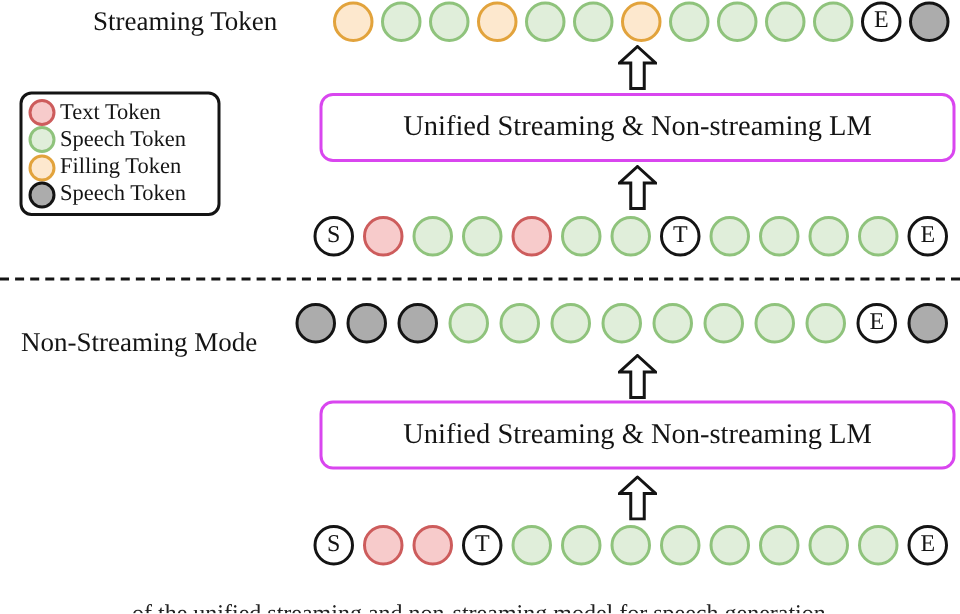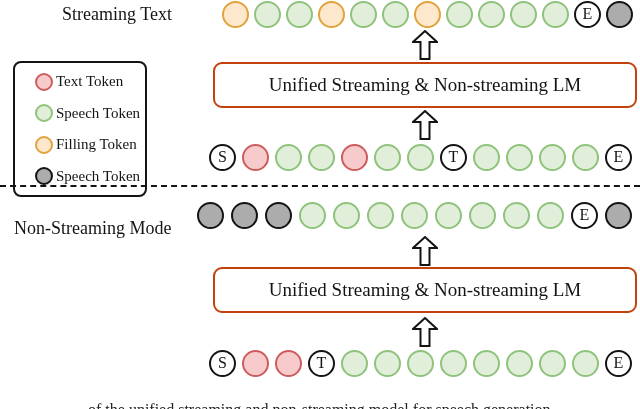--- a/index.html
+++ b/index.html
@@ -25,60 +25,60 @@
     font-size:16px;line-height:1;padding-bottom:1px;
   }
   .token.text{background:var(--text_fill);border-color:var(--text_border);}
   .token.speech{background:var(--speech_fill);border-color:var(--speech_border);}
   .token.filling{background:var(--filling_fill);border-color:var(--filling_border);}
   .token.ignore{background:var(--ignore_fill);border-color:var(--ignore_border);}
   .token.marker{background:var(--marker_fill);border-color:var(--marker_border);}
 
   .lm-box{
     position:absolute;left:213px;width:424px;height:46px;box-sizing:border-box;
-    border:2px solid #c2410c;border-radius:9px;background:#fff;
+    border:2px solid #d946ef;border-radius:9px;background:#fff;
     display:flex;align-items:center;justify-content:center;
     font-size:19px;white-space:nowrap;
   }
   .box1{top:62px;}
   .box2{top:267px;}
 
   .arrow{position:absolute;width:26px;height:30px;left:412px;}
   .arrow1{top:30px;}
   .arrow2{top:110px;}
   .arrow3{top:236px;}
   .arrow4{top:317px;}
 
   .divider{position:absolute;left:0px;width:640px;top:185px;border-top:2px dashed #141414;}
 
   .legend{
-    position:absolute;left:13px;top:61px;width:134px;height:136px;box-sizing:border-box;
+    position:absolute;left:13px;top:61px;width:134px;height:83px;box-sizing:border-box;
     border:2px solid #141414;border-radius:8px;background:#fff;
     display:flex;flex-direction:column;justify-content:space-around;
-    padding:3px 2px 3px 20px;
+    padding:3px 2px 3px 4px;
   }
   .legend-item{display:flex;align-items:center;gap:3px;}
   .legend-dot{width:18px;height:18px;border-radius:50%;box-sizing:border-box;border:2px solid #141414;flex:none;}
   .legend-dot.text{background:var(--text_fill);border-color:var(--text_border);}
   .legend-dot.speech{background:var(--speech_fill);border-color:var(--speech_border);}
   .legend-dot.filling{background:var(--filling_fill);border-color:var(--filling_border);}
   .legend-dot.ignore{background:var(--ignore_fill);border-color:var(--ignore_border);}
   .legend-label{font-size:15px;line-height:1;white-space:nowrap;}
 
   .caption{
     position:absolute;left:88px;top:399px;width:530px;height:10px;overflow:hidden;
     font-size:16px;line-height:21px;color:#222;white-space:nowrap;
   }
 </style>
 </head>
 <body>
 
 <div class="canvas">
 
-  <span class="mode-label label-streaming">Streaming Text</span>
+  <span class="mode-label label-streaming">Streaming Token</span>
 
   <div class="row row-s-out">
       <div class="token filling"></div>
       <div class="token speech"></div>
       <div class="token speech"></div>
       <div class="token filling"></div>
       <div class="token speech"></div>
       <div class="token speech"></div>
       <div class="token filling"></div>
       <div class="token speech"></div>

